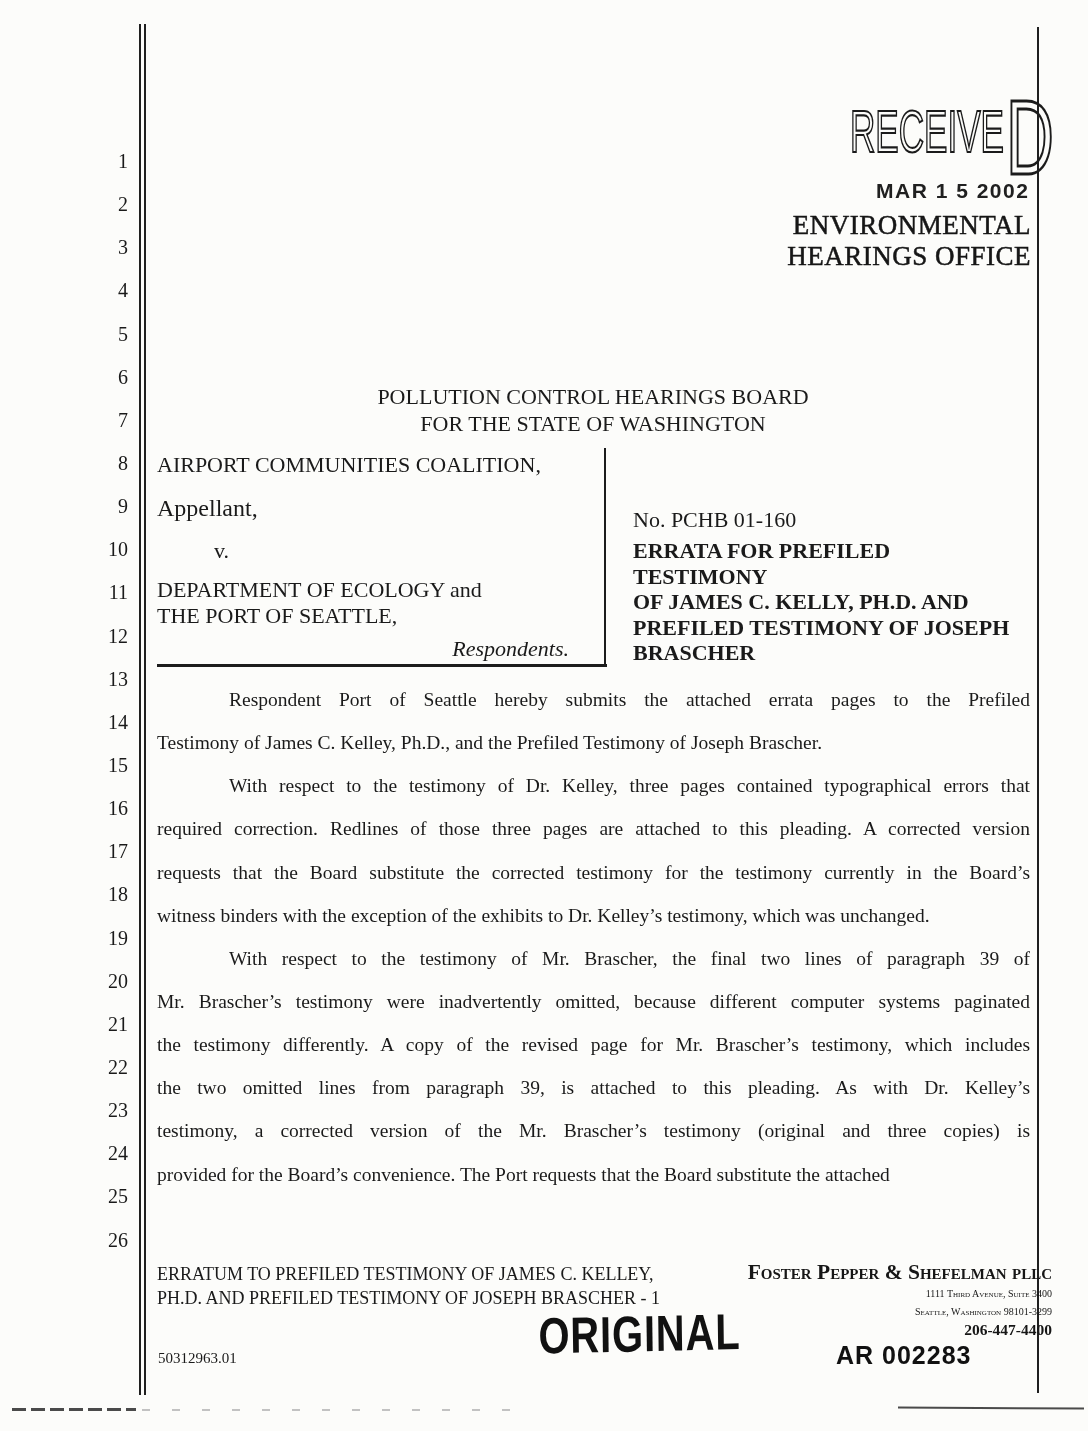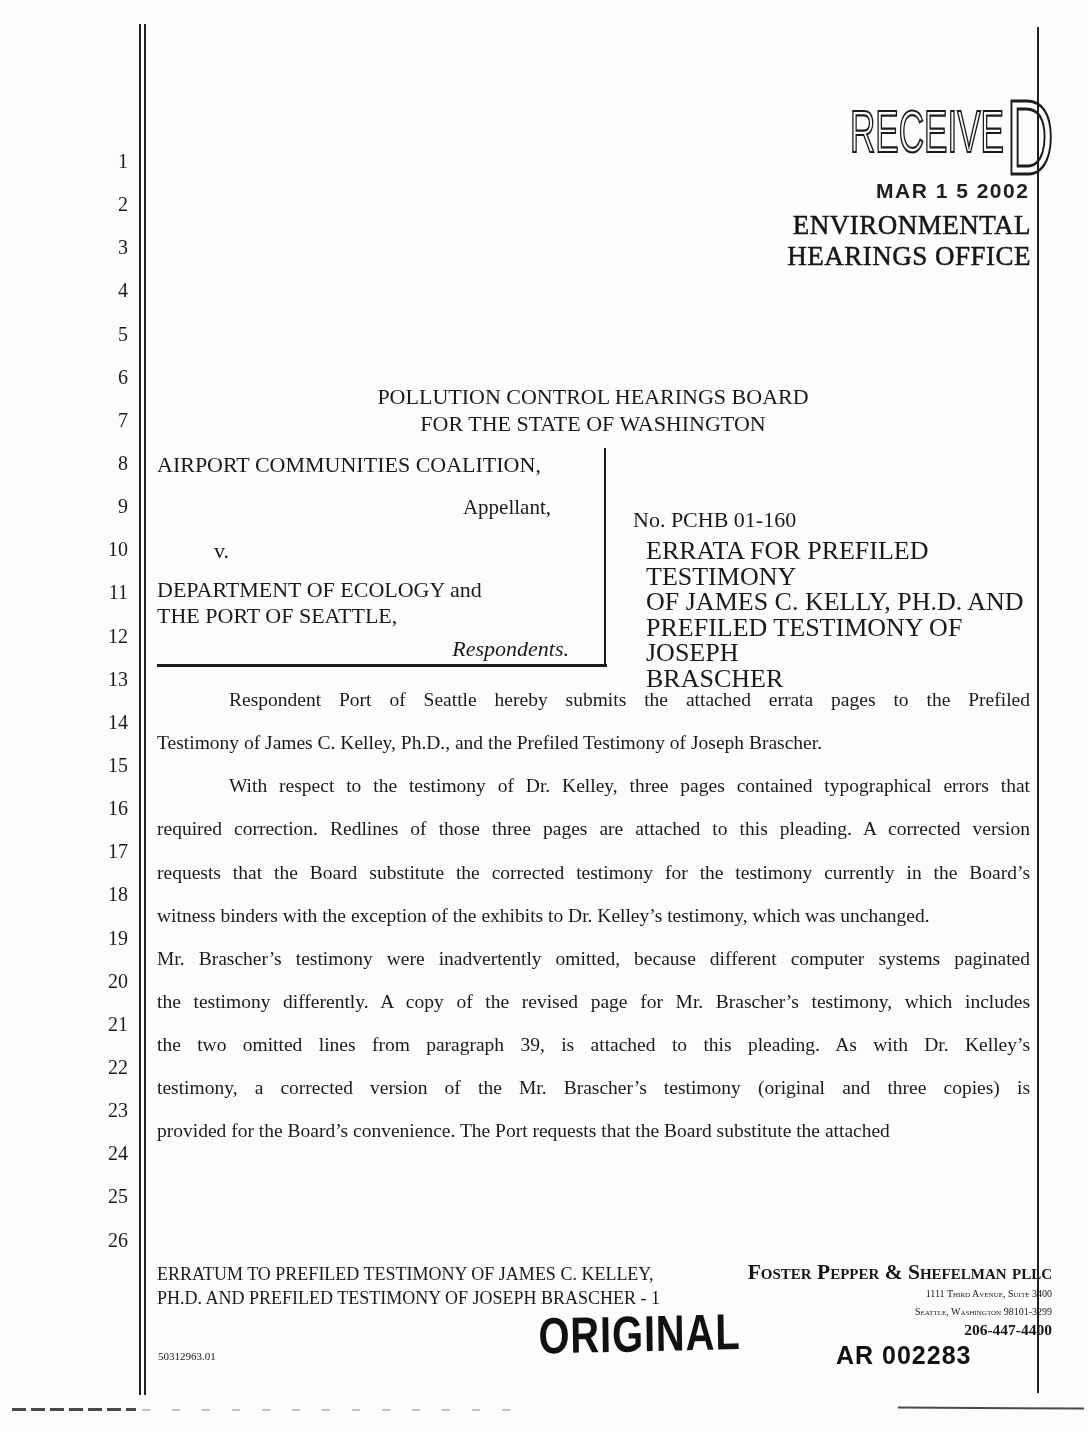--- a/index.html
+++ b/index.html
@@ -26,28 +26,28 @@
                  font-weight:700; font-size:21px; letter-spacing:1.5px; color:#202020; }
   .office      { right:57px; top:210px; text-align:right; font-size:27px; line-height:31px;
                  letter-spacing:0.5px; color:#161616; -webkit-text-stroke:0.5px #161616; }
 
   
   .court-header { left:327px; top:383px; width:532px; text-align:center;
                   font-size:22px; line-height:27px; }
 
   
   .cap-appellant   { left:157px; top:452px; font-size:22px; }
-  .cap-role-app    { left:157px; top:495px; width:394px; text-align:right; font-size:21px; }
+  .cap-role-app    { left:157px; top:495px; width:394px; font-size:24px; }
   .cap-v           { left:214px; top:538px; font-size:22px; }
   .cap-resp        { left:157px; top:577px; font-size:22px; line-height:26px; }
   .cap-role-resp   { left:157px; top:636px; width:412px; text-align:right; font-size:22px;font-style:italic; }
   .cap-vline       { left:604px; top:448px; width:2px; height:219px; background:#1c1c1c; }
   .cap-hline       { left:157px; top:664px; width:450px; height:3px; background:#1c1c1c; }
   .case-no         { left:633px; top:495px; font-size:22px;margin-top:12px; }
-  .doc-title       { left:646px; top:538px; width:390px; font-size:26px; }
+  .doc-title       { left:633px; top:538px; width:390px; font-size:22px;font-weight:bold; }
   .doc-title div   { line-height:25.5px; }
 
   
   .body-text { left:157px; top:678px; width:873px; font-size:19.5px; }
   .body-text .bline { height:43.15px; line-height:43.15px; white-space:normal;
                       text-align:justify; text-align-last:justify; overflow:hidden; }
   .body-text .bline.first { padding-left:72px; }
   .body-text .bline.last  { text-align-last:left; }
 
   
@@ -56,21 +56,21 @@
   .firm { left:660px; top:1259px; width:392px; text-align:right; color:#161616; }
   .firm-name  { font-variant:small-caps; font-weight:700; font-size:21.5px; line-height:26px; }
   .firm-line  { font-variant:small-caps; font-weight:400; font-size:10px; line-height:18px; }
   .firm-phone { font-weight:700; font-size:15.5px; line-height:18px; }
   .original-stamp { left:538px; top:1306px; font-family:"Liberation Sans", sans-serif;
                     font-weight:700; font-size:47px; color:#111;
                     transform:scale(0.85,1.08) rotate(-1deg); transform-origin:left top;
                     letter-spacing:1px; }
   .bates   { left:836px; top:1341px; font-family:"Liberation Sans", sans-serif;
              font-weight:700; font-size:25px; letter-spacing:1px; color:#111; }
-  .doc-id  { left:158px; top:1350px; font-size:11px; }
+  .doc-id  { left:158px; top:1350px; font-size:15px; }
 
   
   .artifact-a { left:12px;  top:1408px; width:124px; height:3px;
                 background:repeating-linear-gradient(90deg,#4a4a4a 0 14px,transparent 14px 19px); }
   .artifact-b { left:142px; top:1409px; width:380px; height:2px;
                 background:repeating-linear-gradient(90deg,#c2c2c2 0 8px,transparent 8px 30px); }
   .artifact-c { left:898px; top:1407px; width:186px; height:2px; background:#4a4a4a;
                 transform:rotate(0.3deg); }
 </style>
 </head>
@@ -149,20 +149,21 @@
         <div class="bline first">Respondent Port of Seattle hereby submits the attached errata pages to the Prefiled</div>
         <div class="bline last">Testimony of James C. Kelley, Ph.D., and the Prefiled Testimony of Joseph Brascher.</div>
       </div>
     <div>
         <div class="bline first">With respect to the testimony of Dr. Kelley, three pages contained typographical errors that</div>
         <div class="bline">required correction.  Redlines of those three pages are attached to this pleading.  A corrected version</div>
         <div class="bline">requests that the Board substitute the corrected testimony for the testimony currently in the Board’s</div>
         <div class="bline last">witness binders with the exception of the exhibits to Dr. Kelley’s testimony, which was unchanged.</div>
       </div>
     <div>
+        <div class="bline first">With respect to the testimony of Mr. Brascher, the final two lines of paragraph 39 of</div>
         <div class="bline">Mr. Brascher’s testimony were inadvertently omitted, because different computer systems paginated</div>
         <div class="bline">the testimony differently.  A copy of the revised page for Mr. Brascher’s testimony, which includes</div>
         <div class="bline">the two omitted lines from paragraph 39, is attached to this pleading.  As with Dr. Kelley’s</div>
         <div class="bline">testimony, a corrected version of the Mr. Brascher’s testimony (original and three copies) is</div>
         <div class="bline last">provided for the Board’s convenience.  The Port requests that the Board substitute the attached</div>
       </div>
   </div>
 
   <div class="abs footer-title">
       <div class="first">ERRATUM TO PREFILED TESTIMONY OF JAMES C. KELLEY,</div>

